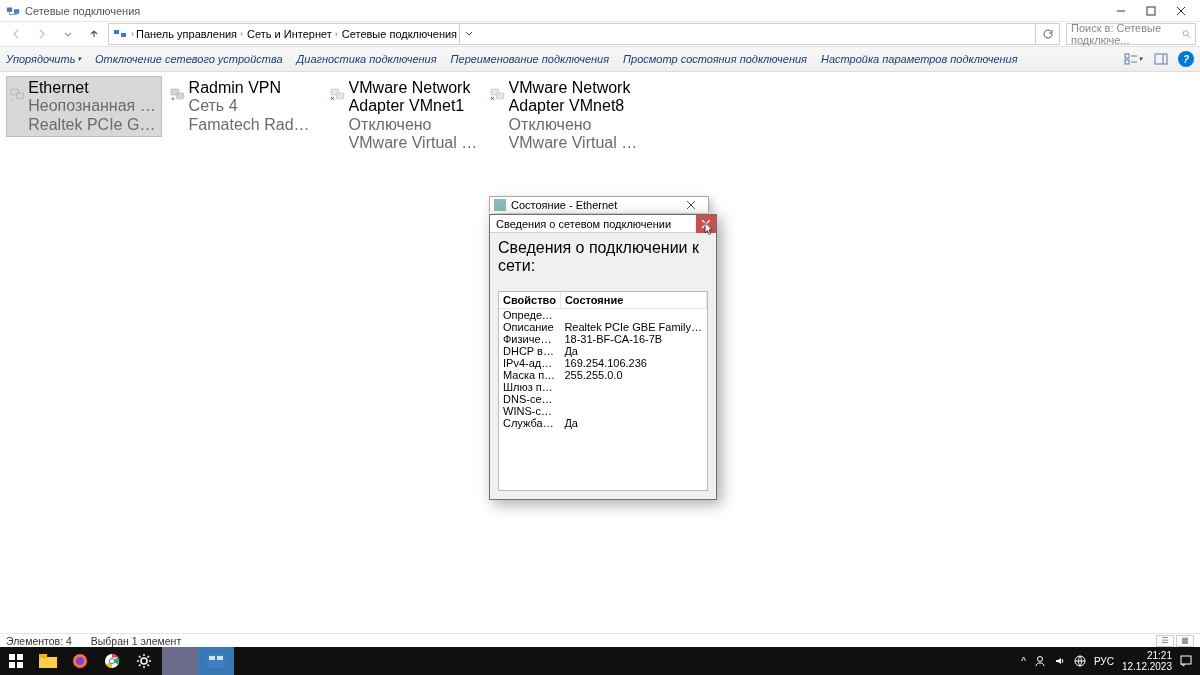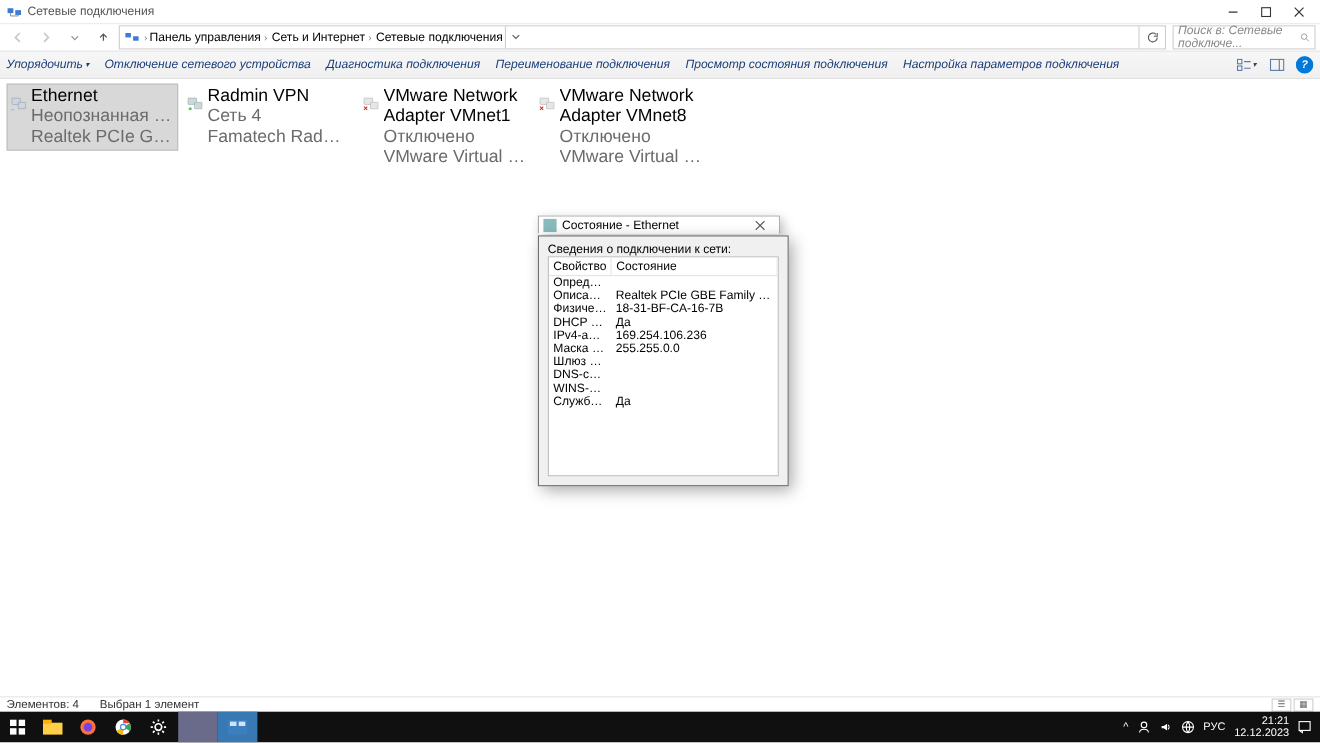--- a/index.html
+++ b/index.html
@@ -16,21 +16,21 @@
   .navrow { height: 24px; display: flex; align-items: center; padding: 2px 4px; gap: 2px; }
   .nav-arrow { width: 24px; height: 22px; display:flex; align-items:center; justify-content:center; color:#c7c7c7; }
   .nav-arrow svg { width: 12px; height:12px; }
   .nav-up svg { width: 12px; height:12px; }
   .breadcrumb { flex: 1; height: 22px; border: 1px solid #cfcfcf; display: flex; align-items: center; padding-left: 4px; background:#fff; }
   .breadcrumb .bc-icon { width:14px; height:14px; margin-right:4px; }
   .breadcrumb .crumb { padding: 0 2px; font-size: 11px; color:#000; display:flex; align-items:center; gap:3px; }
   .breadcrumb .chev { color:#777; font-size:9px; }
   .breadcrumb .refresh { margin-left:auto;width:24px;height:20px;display:flex;align-items:center;justify-content:center;border-left:1px solid #cfcfcf;color:#555;}
   .bc-dd { width:18px; display:flex; align-items:center; justify-content:center; border-left:1px solid #cfcfcf; height:20px; }
-  .searchbox { width: 130px; height: 22px; border: 1px solid #cfcfcf; margin-left: 4px; display:flex; align-items:center; padding:0 4px; color:#888; font-size:11px;font-style:italic; }
+  .searchbox { width: 130px; height: 22px; border: 1px solid #cfcfcf; margin-left: 4px; display:flex; align-items:center; padding:0 4px; color:#888; font-size:11px; }
   .searchbox .sicon { margin-left:auto; }
 
   
   .toolbar { height: 26px; background: linear-gradient(#f7f7f7,#efefef); border-top:1px solid #e3e3e3; border-bottom:1px solid #dcdcdc; display:flex; align-items:center; padding: 0 6px; gap: 14px; font-style: italic; }
   .toolbar .titem { font-size: 11px; color: #1a3e7a; display:flex; align-items:center; gap:2px; }
   .toolbar .titem .dd { font-size:7px; color:#1a3e7a; }
   .toolbar-right { margin-left:auto; display:flex; align-items:center; gap:6px; }
   .toolbar-right .tico { width:22px; height:20px; display:flex; align-items:center; justify-content:center; color:#444; border:1px solid transparent; }
   .tico.help { background:#0078d7; border-radius:50%; width:16px;height:16px;color:#fff;font-size:10px;font-weight:bold;}
 
@@ -61,24 +61,24 @@
   .dlg-status .dt { height:16px; display:flex; align-items:center; background:#fff; font-size:11px; padding-left:4px;}
   .dlg-status .dt .icn { width:12px;height:12px;background:#8bb; margin-right:5px;}
   .dlg-close-s { margin-left:auto;width:34px;height:16px;display:flex;align-items:center;justify-content:center;color:#333;}
 
   
   .dlg-details { position:absolute; left:489px; top:214px; width:228px; background:#f0f0f0; border:1px solid #707070; box-shadow: 4px 4px 14px rgba(0,0,0,.35);}
   .dlg-details .dt { height:18px; background: linear-gradient(#fff,#fff); border-bottom:1px solid #d0d0d0; display:flex; align-items:center; padding-left:6px; font-size:11px;}
   .dlg-close { margin-left:auto;width:20px;height:18px;background:#c94f4f;color:#fff;display:flex;align-items:center;justify-content:center;font-size:10px;position:relative;}
   .dlg-close .cursor { position:absolute; left:8px; top:7px; width:10px; height:14px;}
   .dlg-body { padding:6px 8px 8px; }
-  .dlg-body .lbl { font-size:11px; margin-bottom:0; }
+  .dlg-body .lbl { font-size:16px; margin-bottom:16px; }
   .proplist { border:1px solid #bdbdbd; background:#fff; height:200px; overflow:hidden;}
   .proplist table { width:100%; font-size:11px; border-collapse:collapse;}
-  .proplist th { text-align:left; font-weight:normal; background:#fff; padding:2px 4px; border-bottom:1px solid #e4e4e4; border-right:1px solid #e4e4e4;}
+  .proplist th { text-align:left; font-weight:bold; background:#fff; padding:2px 4px; border-bottom:1px solid #e4e4e4; border-right:1px solid #e4e4e4;}
   .proplist td { padding:0 4px; white-space:nowrap; overflow:hidden; text-overflow:ellipsis; max-width:0;}
   .proplist td:first-child { width:82px; }
   .dlg-btns { display:flex; justify-content:flex-end; margin-top:8px; }
   .dlg-btn { min-width:46px; padding:1px 10px; font-size:11px; background:#e1e1e1;border:1px solid #0078d7; box-shadow: inset 0 0 0 1px #7eb4ea;}
 
   .net-svg { width:30px; height:30px; }
 </style>
 </head>
 <body>
 
@@ -252,20 +252,31 @@
     <span>Состояние - Ethernet</span>
     <div class="dlg-close-s">
         <svg width="10" height="10" viewBox="0 0 10 10">
           <path d="M1 1l8 8M9 1l-8 8" stroke="#555"></path>
         </svg>
       </div>
   </div>
 </div>
 
 <div class="dlg-details">
+  <div class="dt">
+    <span>Сведения о сетевом подключении</span>
+    <div class="dlg-close">
+      <svg width="10" height="10" viewBox="0 0 10 10">
+          <path d="M1 1l8 8M9 1l-8 8" stroke="#fff" stroke-width="1.2"></path>
+        </svg>
+      <svg class="cursor" viewBox="0 0 12 18">
+          <path d="M1 1l0 13 3-3 2 5 2-1-2-5h4z" fill="#fff" stroke="#000" stroke-width="0.8"></path>
+        </svg>
+    </div>
+  </div>
   <div class="dlg-body">
     <div class="lbl">Сведения о подключении к сети:</div>
     <div class="proplist">
       <table>
         <thead>
             <tr>
           <th>Свойство</th>
           <th>Состояние</th>
         </tr>
           </thead>

